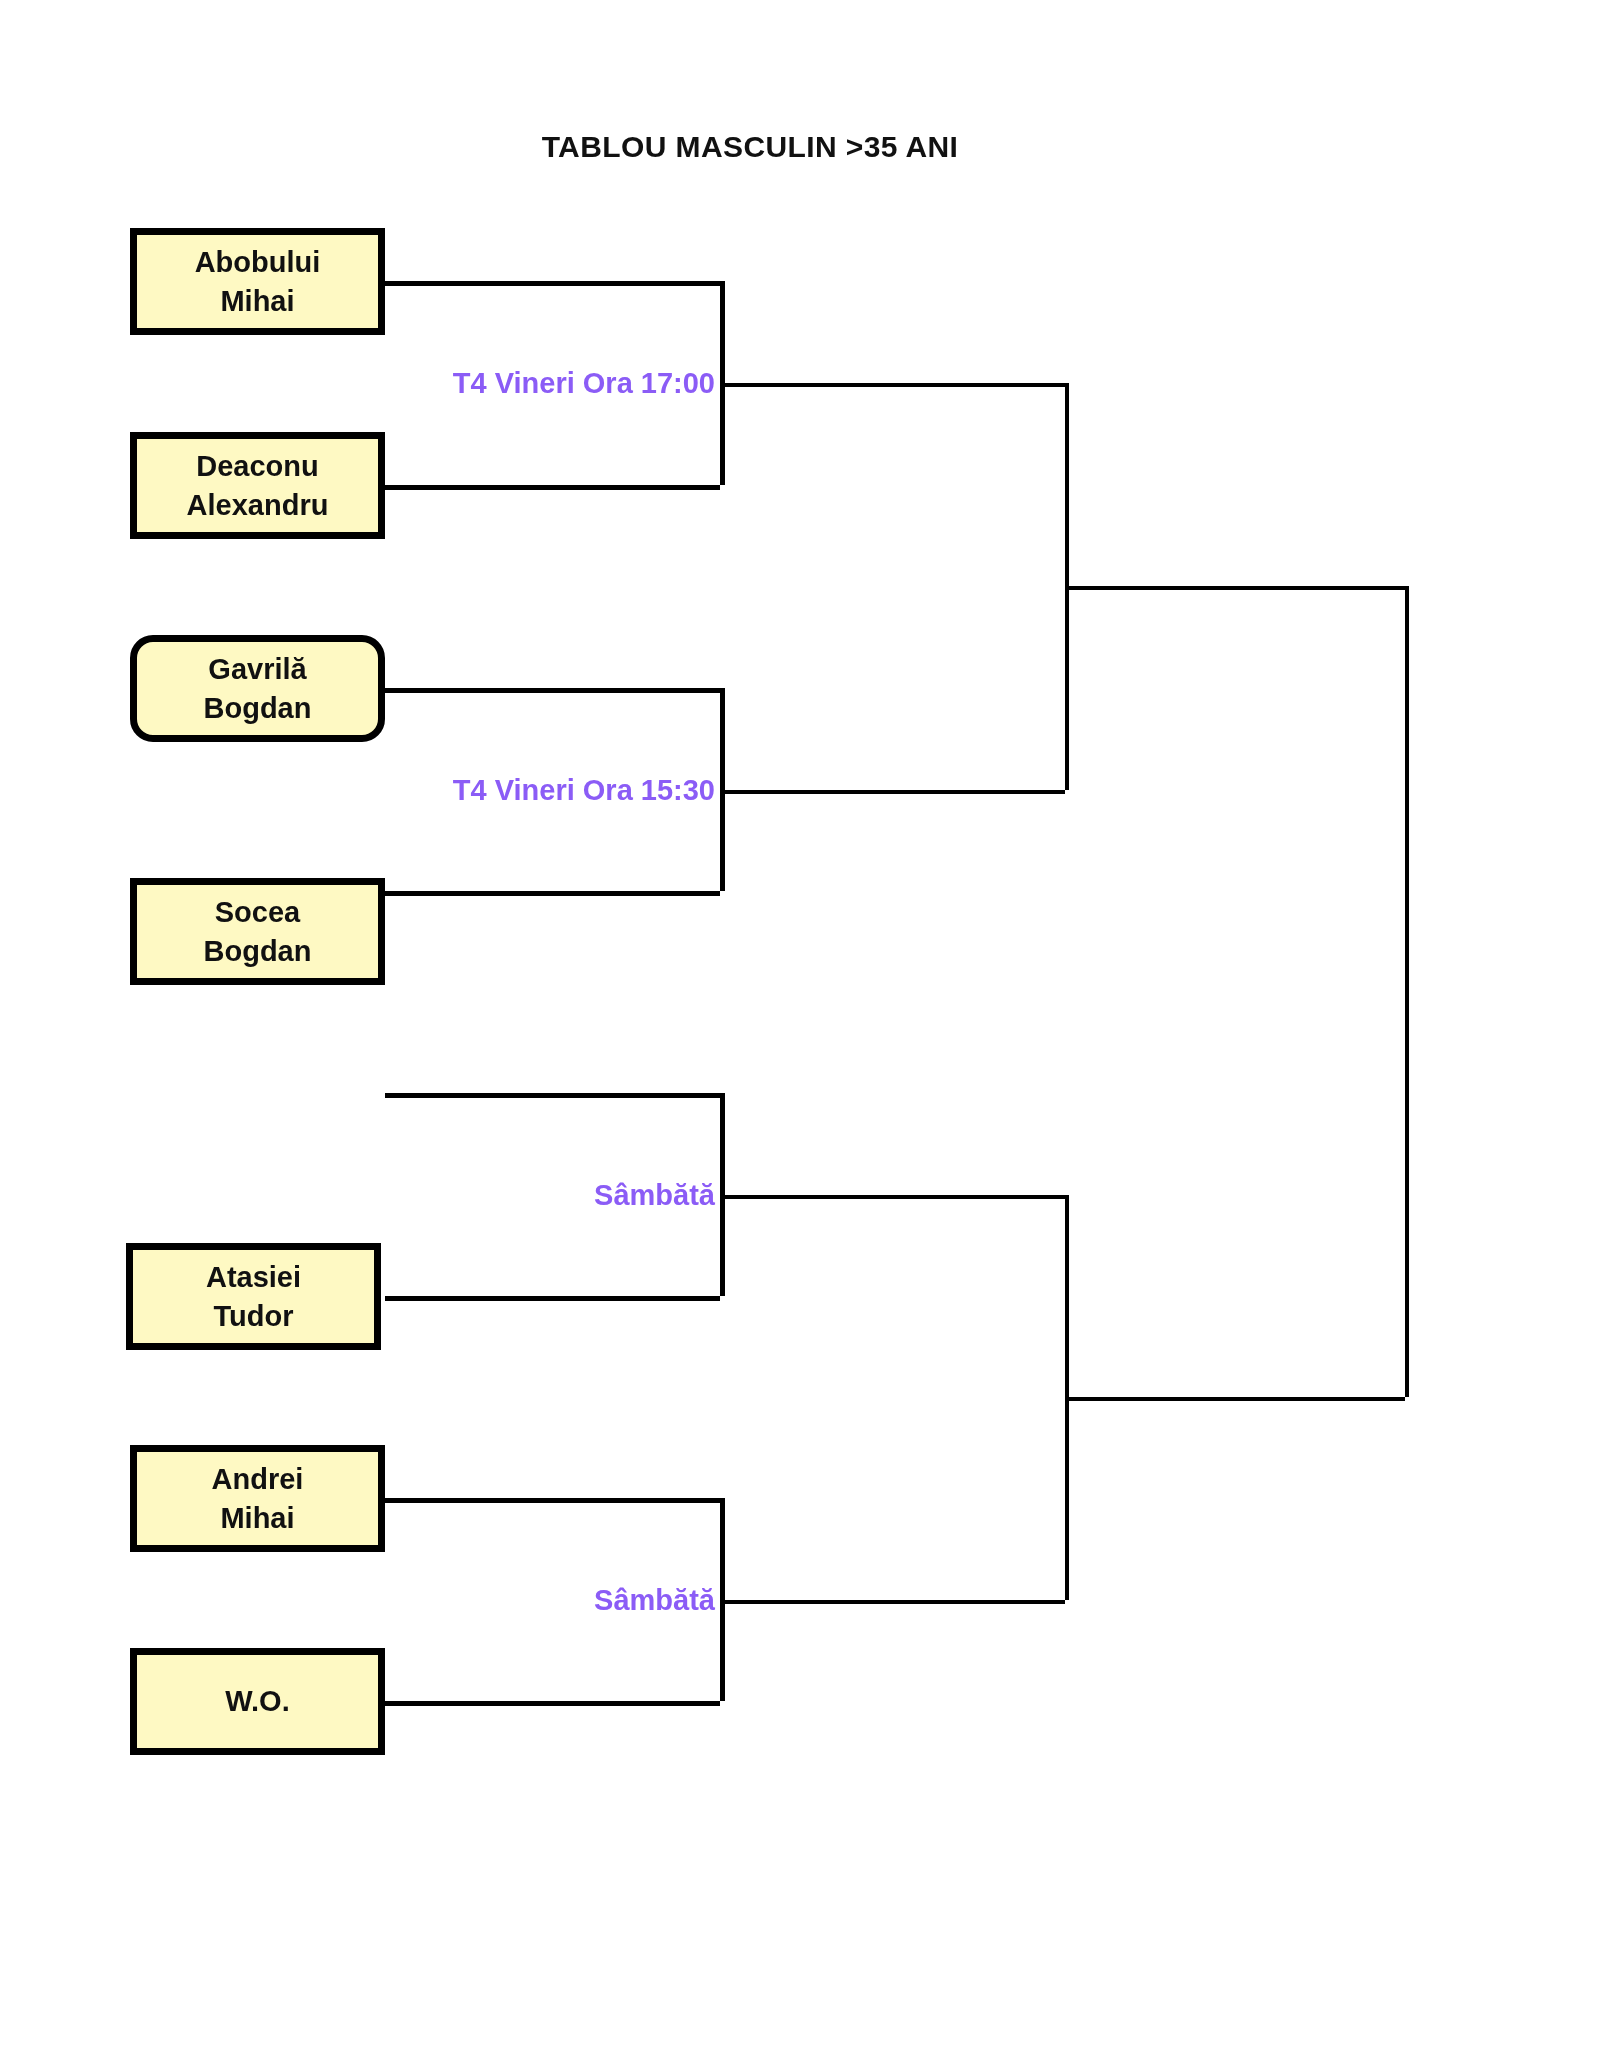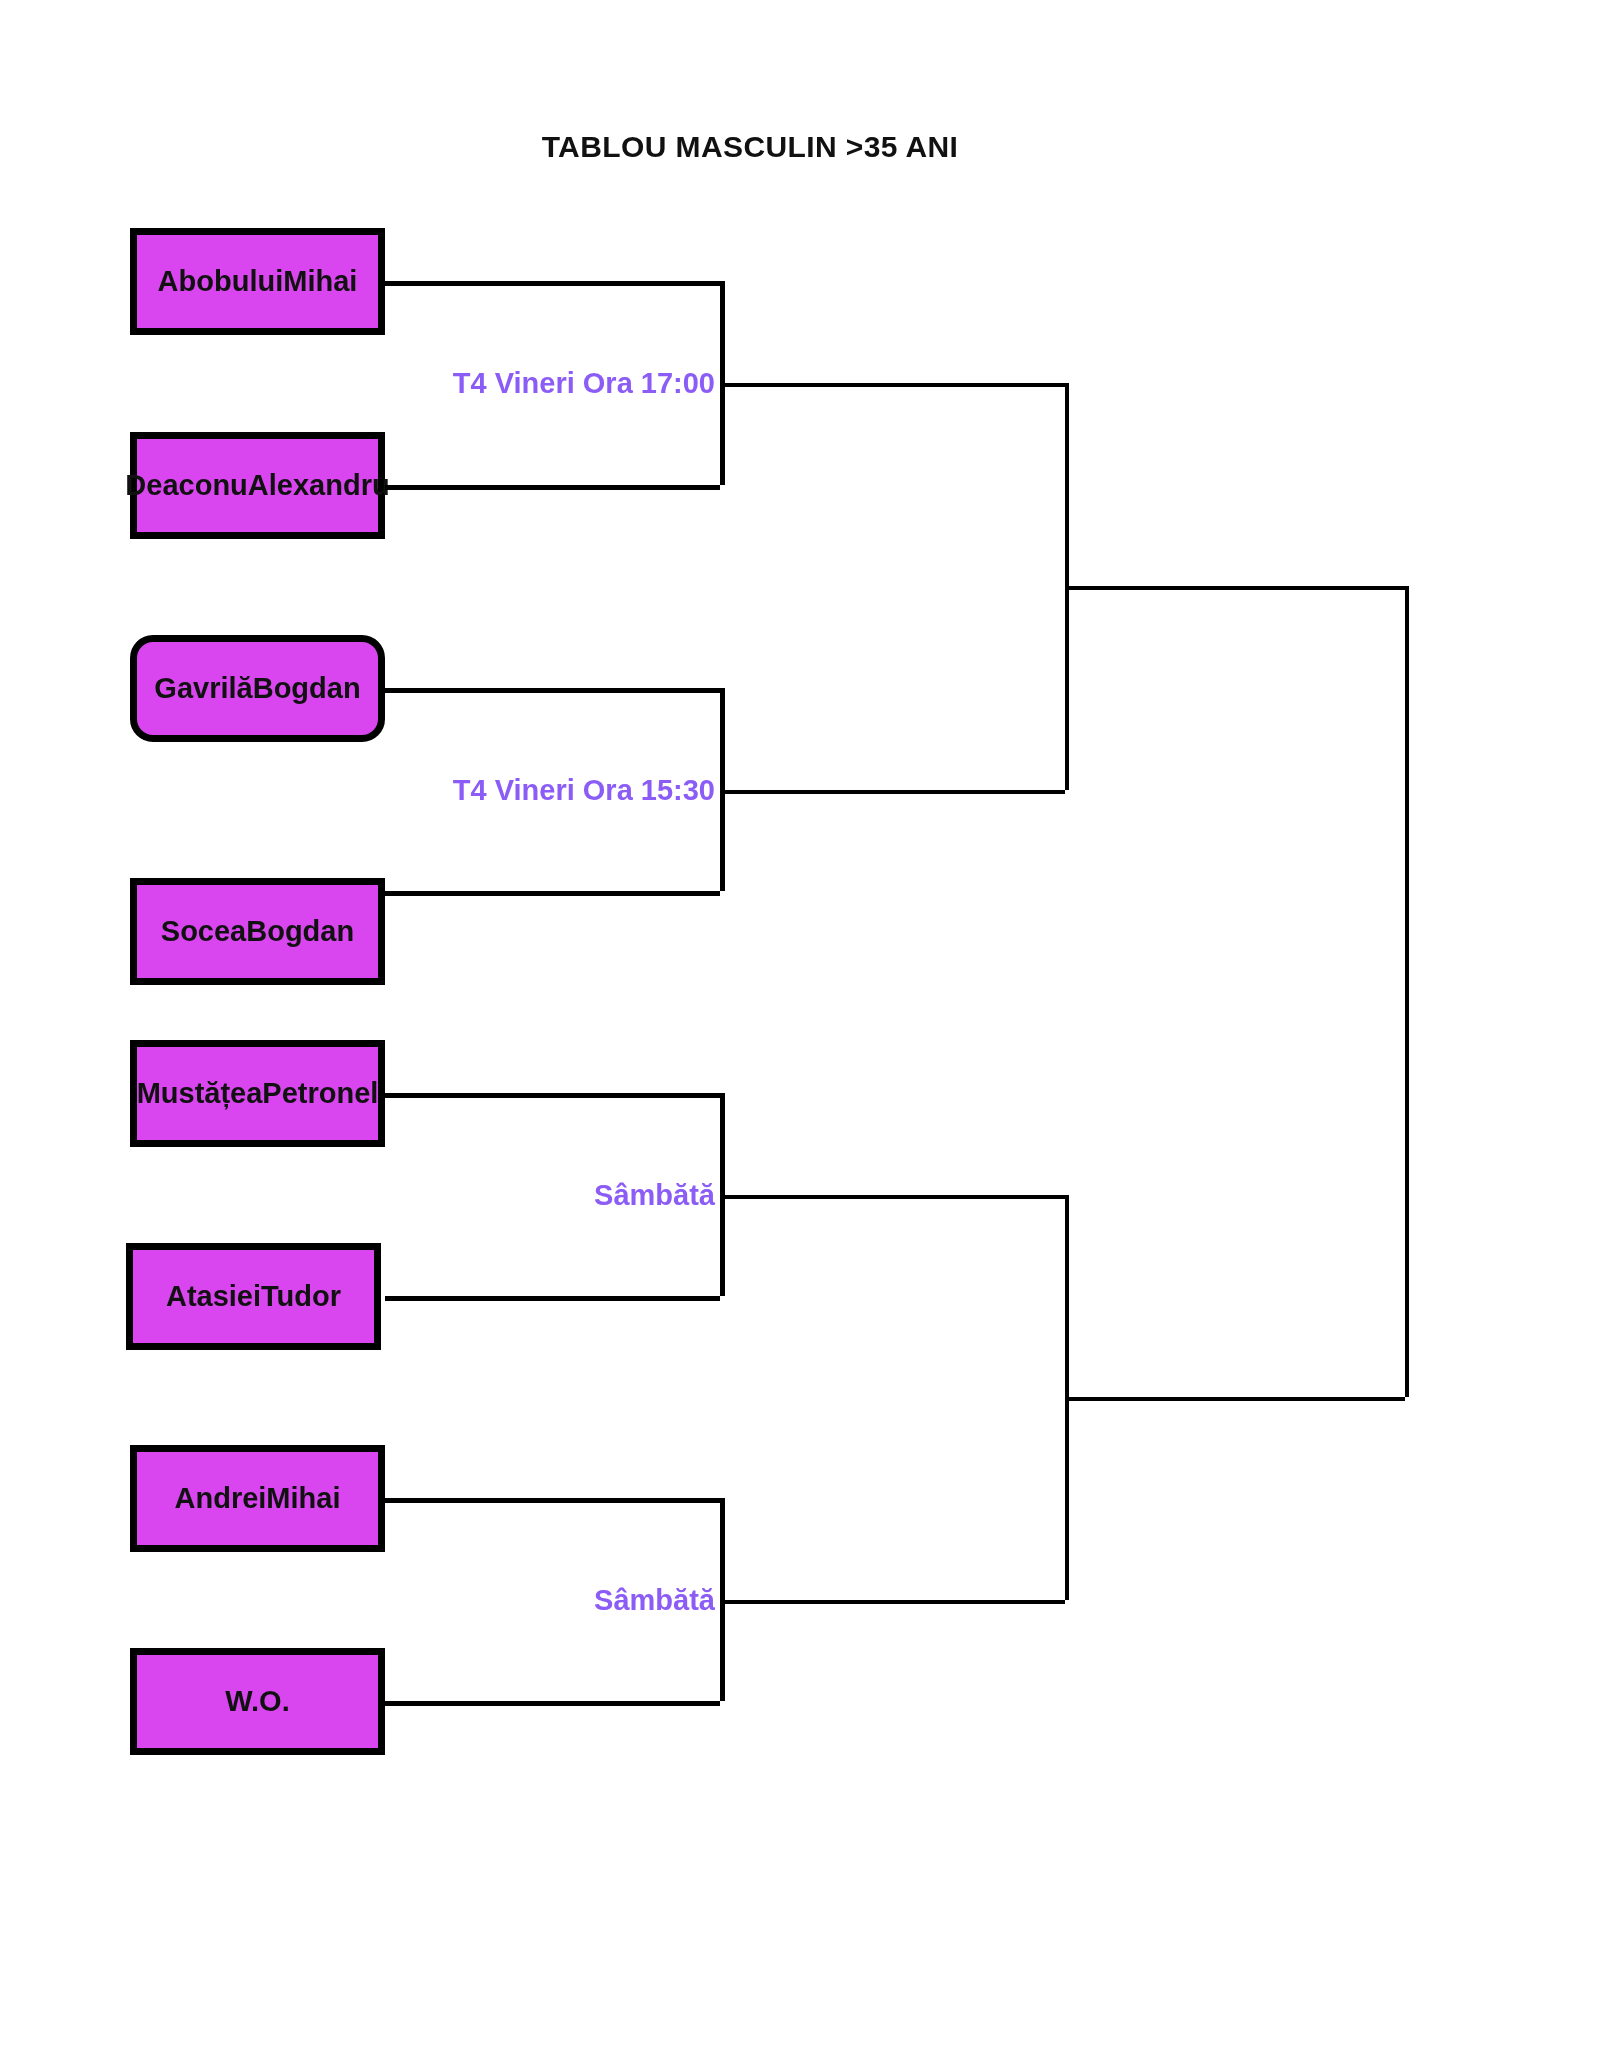--- a/index.html
+++ b/index.html
@@ -30,24 +30,24 @@
     letter-spacing: 0.4px;
     color: #111111;
     padding-left: 20px;
   }
   
   .player-box {
     position: absolute;
     width: 255px;
     height: 107px;
     border: 7px solid #000000;
-    background: #d946ef;
+    background: #fef9c3;
     box-sizing: border-box;
     display: flex;
-    flex-direction: row;
+    flex-direction: column;
     align-items: center;
     justify-content: center;
   }
   .player-box .pname {
     font-size: 29px;
     font-weight: bold;
     line-height: 1.33;
     text-align: center;
     white-space: nowrap;
     color: #111111;
@@ -99,24 +99,20 @@
   <div class="player-box" style="left:130px; top:635px;border-radius:23px;">
     <span class="pname">Gavrilă</span>
     <span class="pname">Bogdan</span>
   </div>
 
   <div class="player-box" style="left:130px; top:878px;">
     <span class="pname">Socea</span>
     <span class="pname">Bogdan</span>
   </div>
 
-  <div class="player-box" style="left:130px; top:1040px;">
-    <span class="pname">Mustățea</span>
-    <span class="pname">Petronel</span>
-  </div>
 
   <div class="player-box" style="left:126px; top:1243px;">
     <span class="pname">Atasiei</span>
     <span class="pname">Tudor</span>
   </div>
 
   <div class="player-box" style="left:130px; top:1445px;">
     <span class="pname">Andrei</span>
     <span class="pname">Mihai</span>
   </div>

